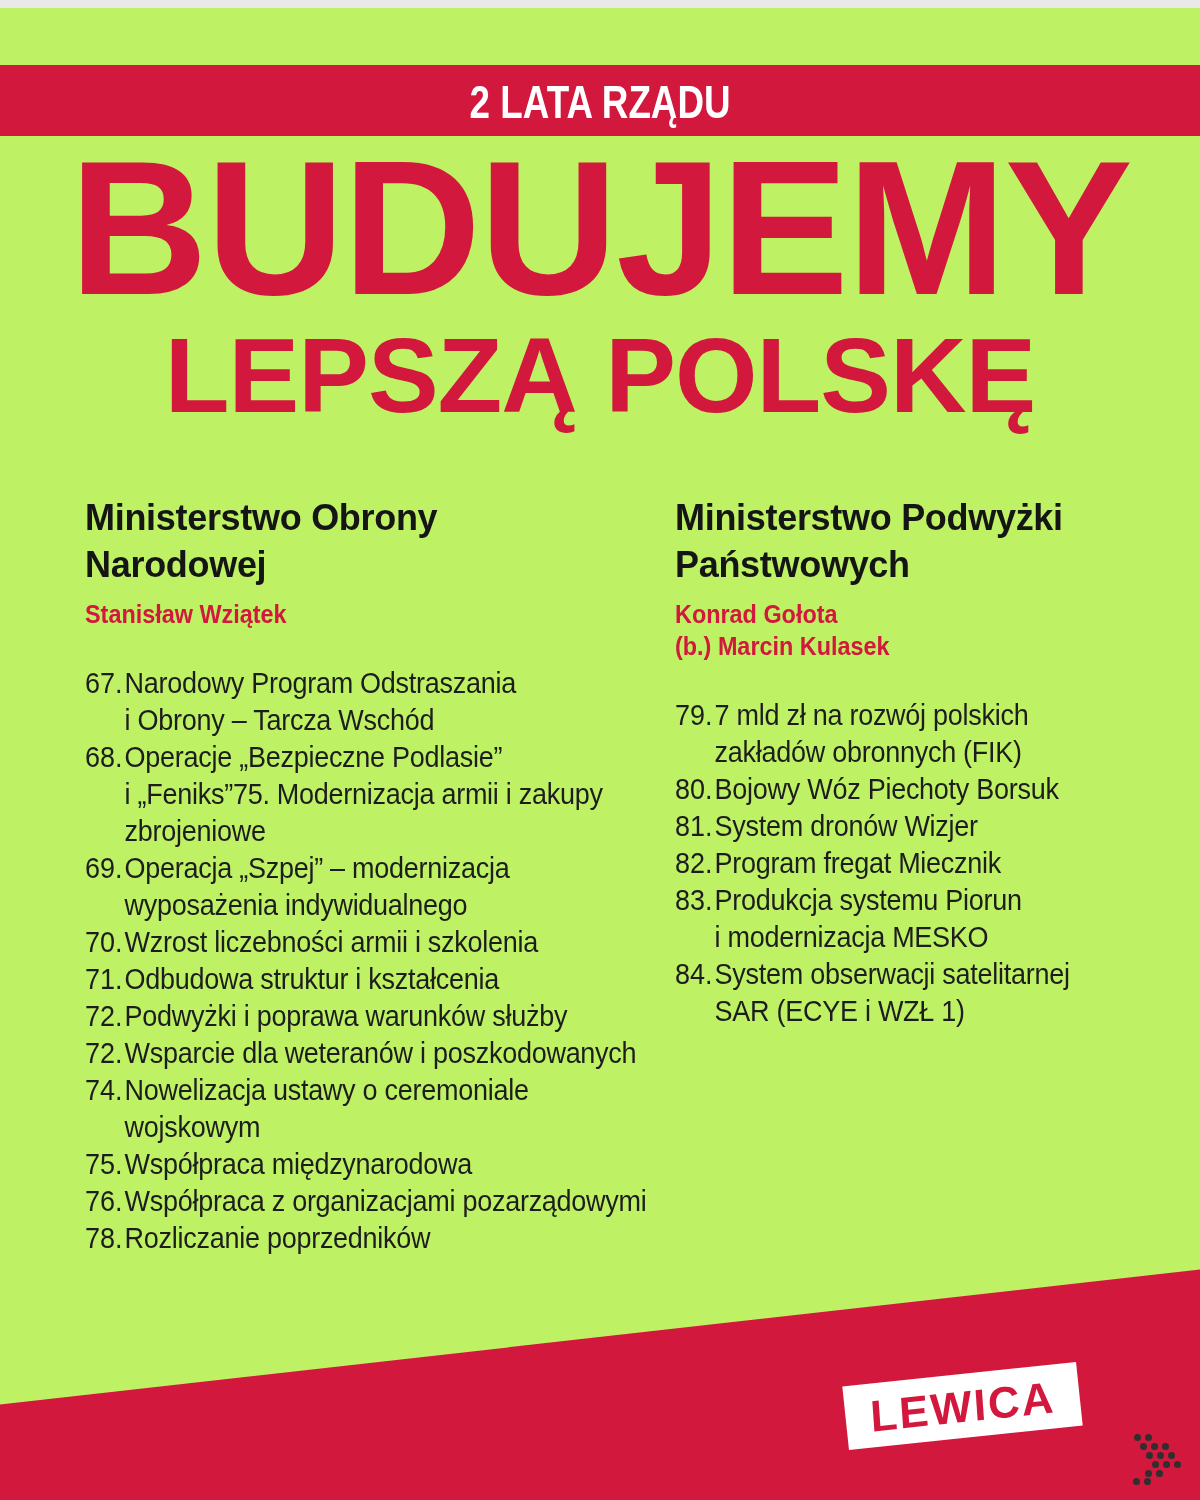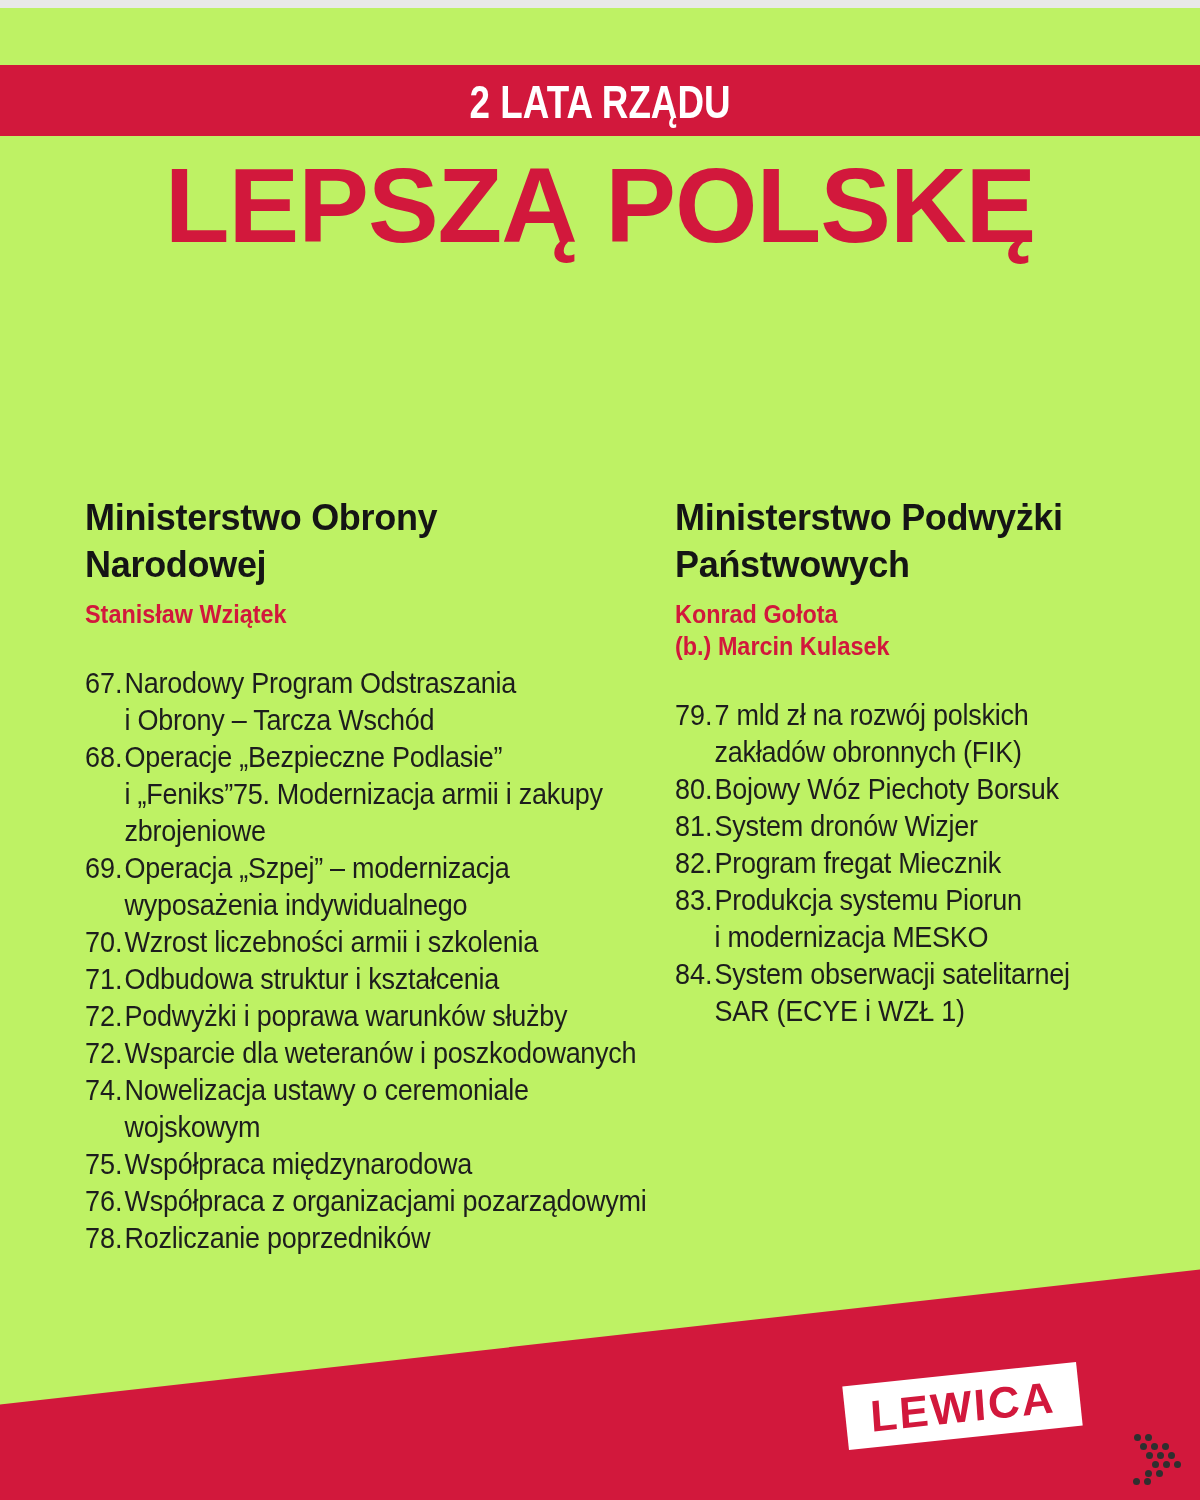--- a/index.html
+++ b/index.html
@@ -155,20 +155,21 @@
 </head>
 <body>
 
 <div class="page">
 
   <div class="banner">
     <span class="banner-label">2 LATA RZĄDU</span>
   </div>
 
   <div class="title-block">
+    <div class="title-line1">BUDUJEMY</div>
     <div class="title-line2">LEPSZĄ POLSKĘ</div>
   </div>
 
   <div class="column left">
     <div class="ministry-heading">Ministerstwo Obrony
 Narodowej</div>
     <div class="minister-name">Stanisław Wziątek</div>
     <div class="items">
       <div class="item">
         <span class="num">67.</span>

